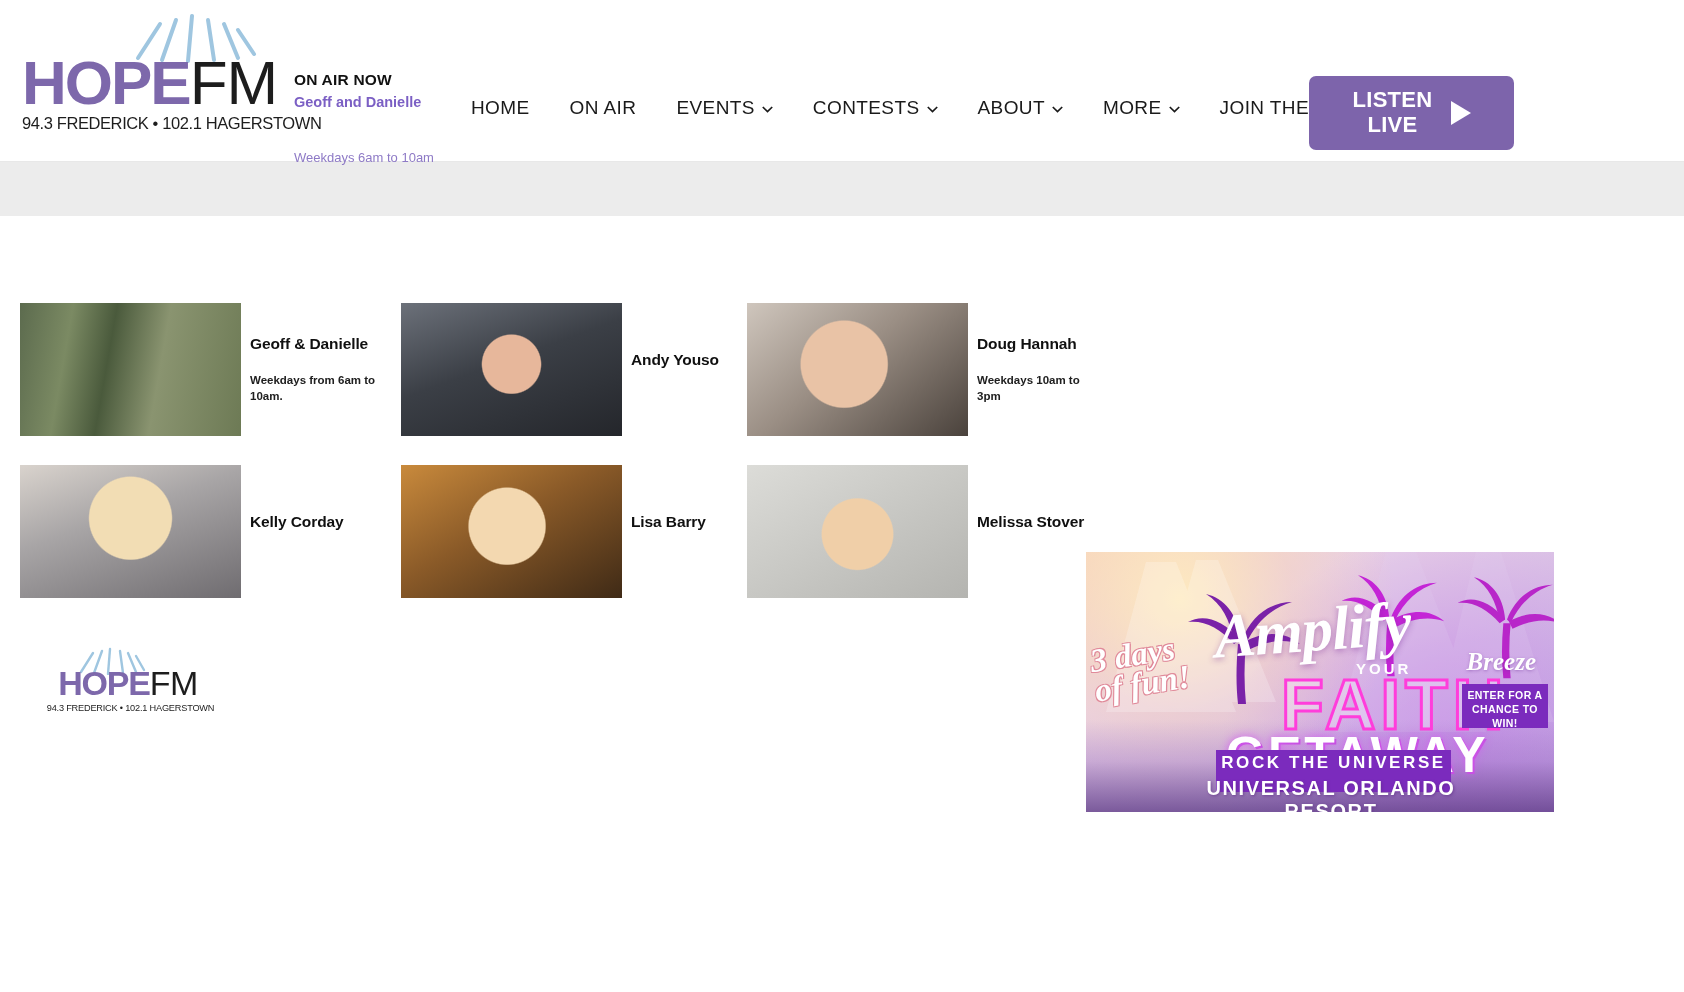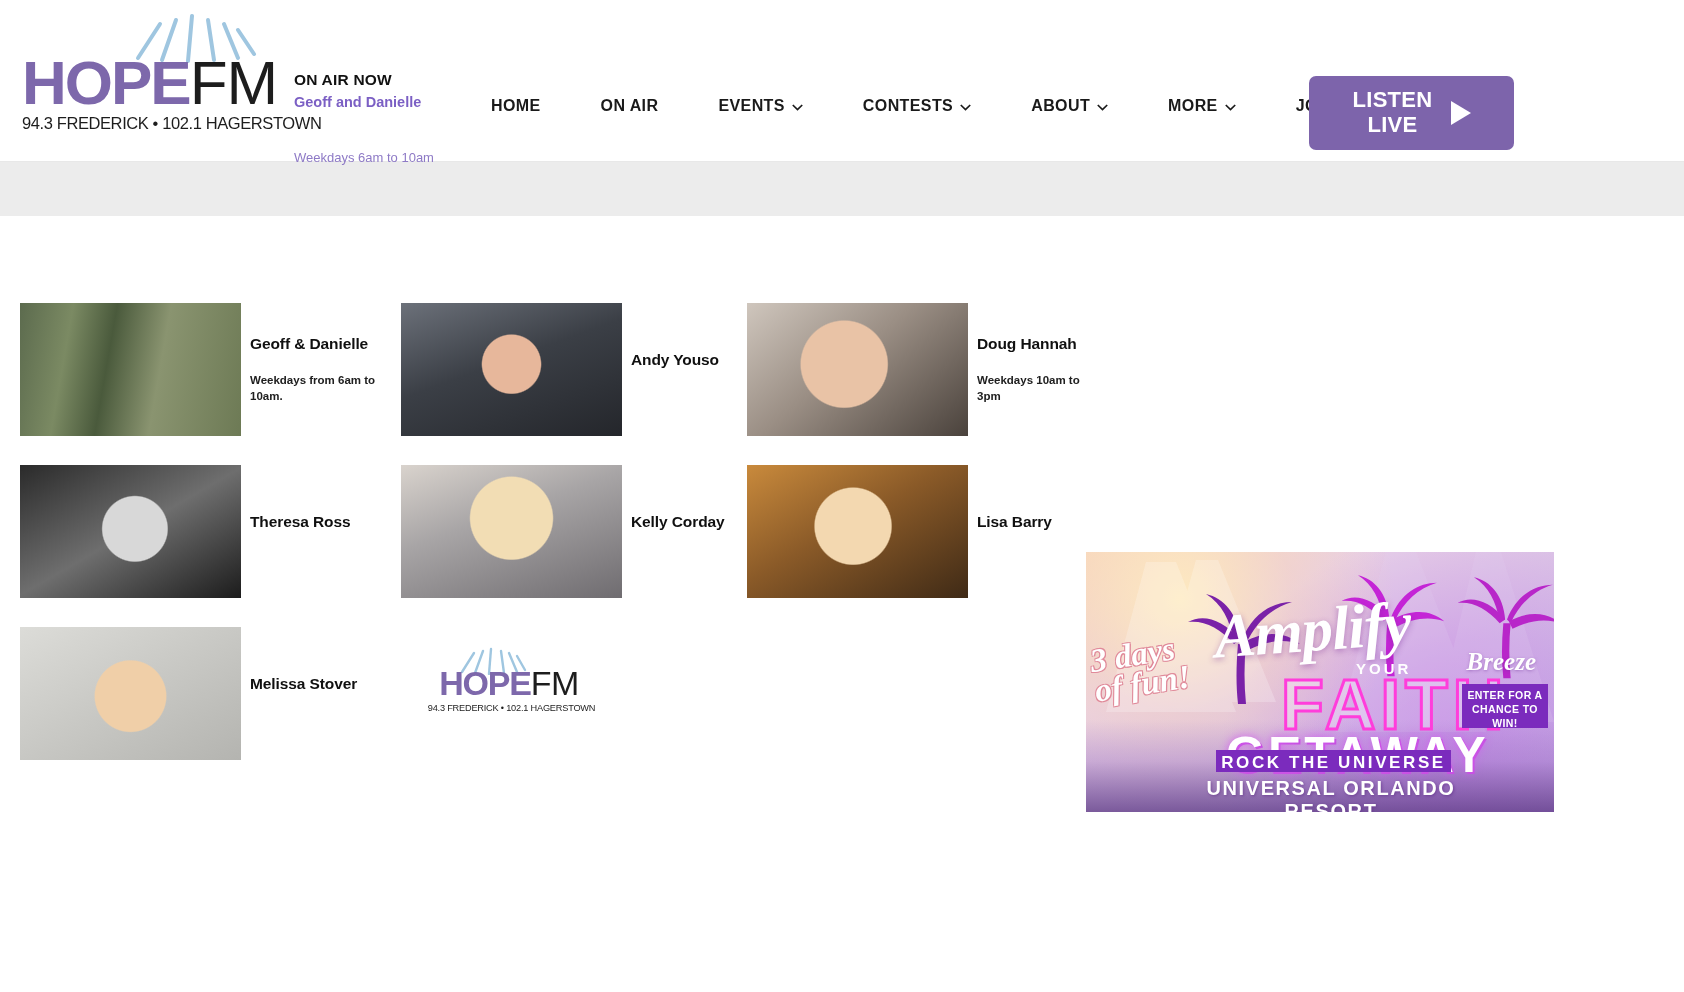--- a/index.html
+++ b/index.html
@@ -54,23 +54,23 @@
     font-size: 13px; font-weight: 400; color: #8e7ac6; line-height: 1.35; margin-top: 37px;
   }
 
   
   .nav {
     position: absolute; left: 471px; top: 97px;
     display: flex; align-items: center; gap: 0px;
   }
   .nav-item {
     display: flex; align-items: center; gap: 7px;
-    font-size: 16px; font-weight: 700; color: #1a1a1a;
+    font-size: 19px; font-weight: 400; color: #1a1a1a;
     letter-spacing: 0.4px; white-space: nowrap;
-    padding: 0 20px; cursor: pointer; margin-left: 20px;
+    padding: 0 20px; cursor: pointer;
   }
   .nav-item:first-child { padding-left: 0; }
   .chev {
     width: 11px; height: 7px; display:inline-block; position: relative; top: 1px;
   }
   .chev svg { display:block; }
 
   
   .listen-live {
     position: absolute; left: 1309px; top: 76px;
@@ -175,21 +175,21 @@
     font-size: 70px; font-weight: 700; letter-spacing: 5px; line-height: 1;
     color: rgba(255,255,255,.30);
     -webkit-text-stroke: 3px #ff3ddb;
   }
   .ad-getaway {
     position: absolute; left: 140px; top: 178px;
     font-size: 50px; font-weight: 700; letter-spacing: 3px; line-height: 1;
     color: #ffffff; text-shadow: 0 0 10px #d45cf0, 2px 2px 0 #c64fe0;
   }
   .ad-rock {
-    position: absolute; left: 130px; top: 198px; width: 235px; height: 22px;
+    position: absolute; left: 130px; top: 198px; width: 235px; height: 42px;
     background: #7b2bbd; color: #ffffff; text-align: center;
     font-size: 17px; font-weight: 700; letter-spacing: 2.6px; line-height: 26px;
   }
   .ad-resort {
     position: absolute; left: 80px; top: 225px; width: 330px; text-align: center;
     font-size: 20px; font-weight: 700; letter-spacing: 1.6px; color: #ffffff;
     text-shadow: 1px 1px 3px rgba(90,40,130,.6);
   }
   .ad-enter {
     position: absolute; right: 6px; top: 132px; width: 86px; height: 44px;
@@ -310,27 +310,20 @@
 
 
     <div class="dj-card">
       <div class="dj-photo" style="background-image:radial-gradient(circle at 44% 46%,#e9c3a6 0 30%,transparent 31%),linear-gradient(140deg,#cfc6bd 0%,#9a8e84 45%,#4a423c 100%);"></div>
       <div class="dj-info">
         <div class="dj-name">Doug Hannah</div>
         <div class="dj-sub">Weekdays 10am to 3pm</div>
       </div>
     </div>
 
-    <div class="dj-card">
-      <div class="dj-photo" style="background-image:radial-gradient(circle at 52% 48%,#d8d8d8 0 24%,transparent 25%),linear-gradient(150deg,#2a2a2a 0%,#6e6e6e 50%,#1c1c1c 100%);filter:grayscale(1);"></div>
-      <div class="dj-info">
-        <div class="dj-name">Theresa Ross</div>
-        <div class="dj-sub"></div>
-      </div>
-    </div>
 
     <div class="dj-card">
       <div class="dj-photo" style="background-image:radial-gradient(circle at 50% 40%,#f2ddb4 0 30%,transparent 31%),linear-gradient(160deg,#d9d3cd 0%,#a8a5a6 40%,#6f6c70 100%);"></div>
       <div class="dj-info">
         <div class="dj-name">Kelly Corday</div>
         <div class="dj-sub"></div>
       </div>
     </div>
 
     <div class="dj-card">

